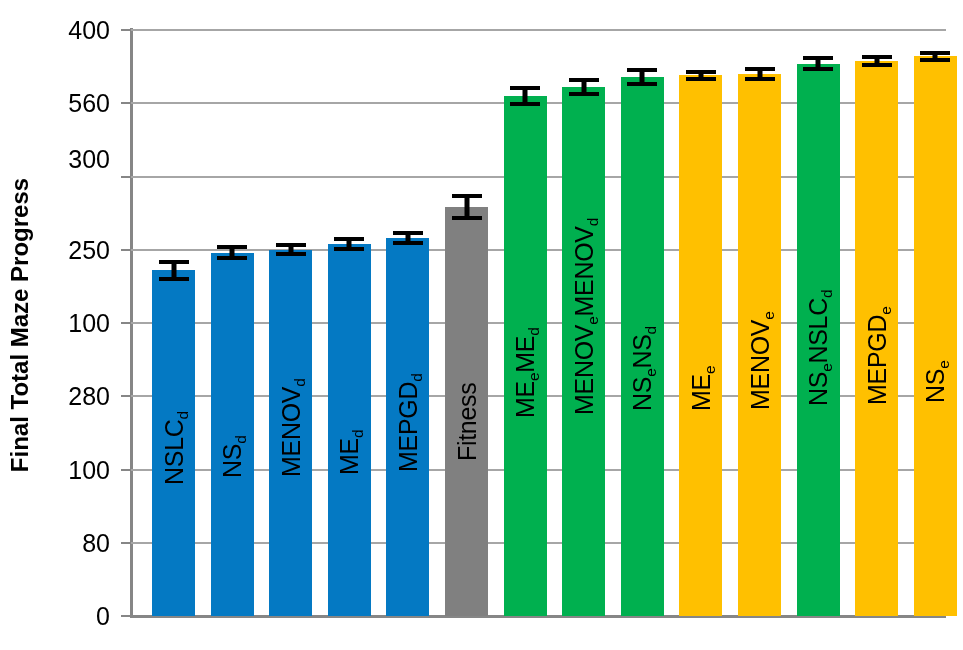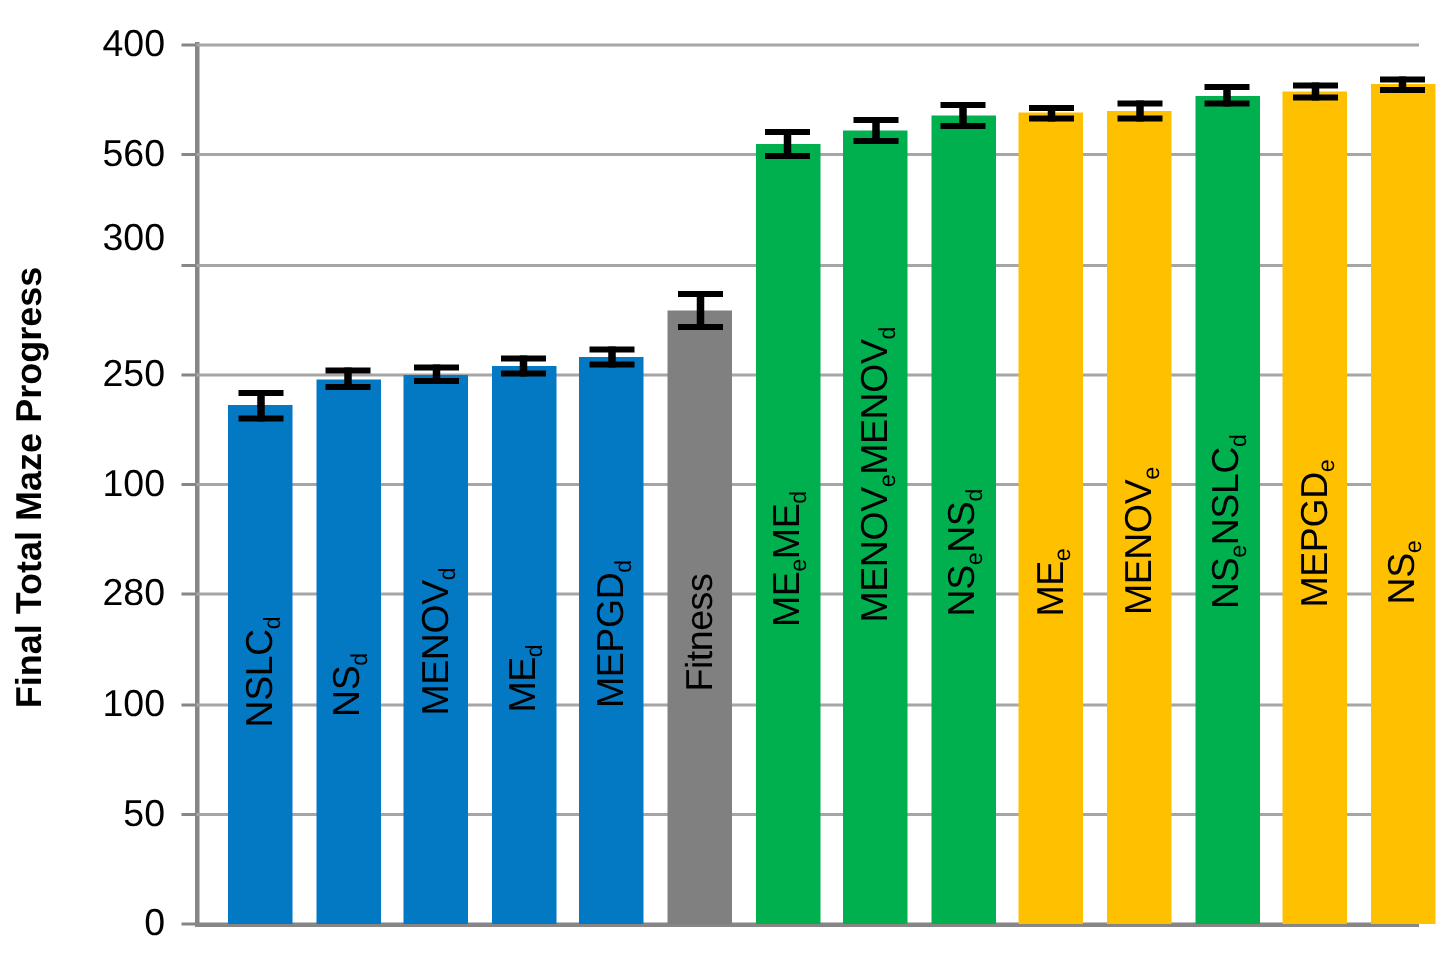--- a/index.html
+++ b/index.html
@@ -166,21 +166,21 @@
   </div>
 
   <div id="y-tick-labels">
       <div class="y-tick-label" style="top: 30px;">400</div>
       <div class="y-tick-label" style="top: 103.25px;">560</div>
       <div class="y-tick-label" style="top: 159px;">300</div>
       <div class="y-tick-label" style="top: 249.75px;">250</div>
       <div class="y-tick-label" style="top: 323px;">100</div>
       <div class="y-tick-label" style="top: 396.25px;">280</div>
       <div class="y-tick-label" style="top: 469.5px;">100</div>
-      <div class="y-tick-label" style="top: 542.75px;">50</div>
+      <div class="y-tick-label" style="top: 542.75px;">80</div>
       <div class="y-tick-label" style="top: 616px;">0</div>
     </div>
 
   <div id="plot-area">
     <div id="axis-line-y"></div>
     <div id="grid-layer">
         <div class="gridline" style="top: -1px;"></div>
         <div class="tickmark" style="top: -1px;"></div>
         <div class="gridline" style="top: 72.25px;"></div>
         <div class="tickmark" style="top: 72.25px;"></div>

